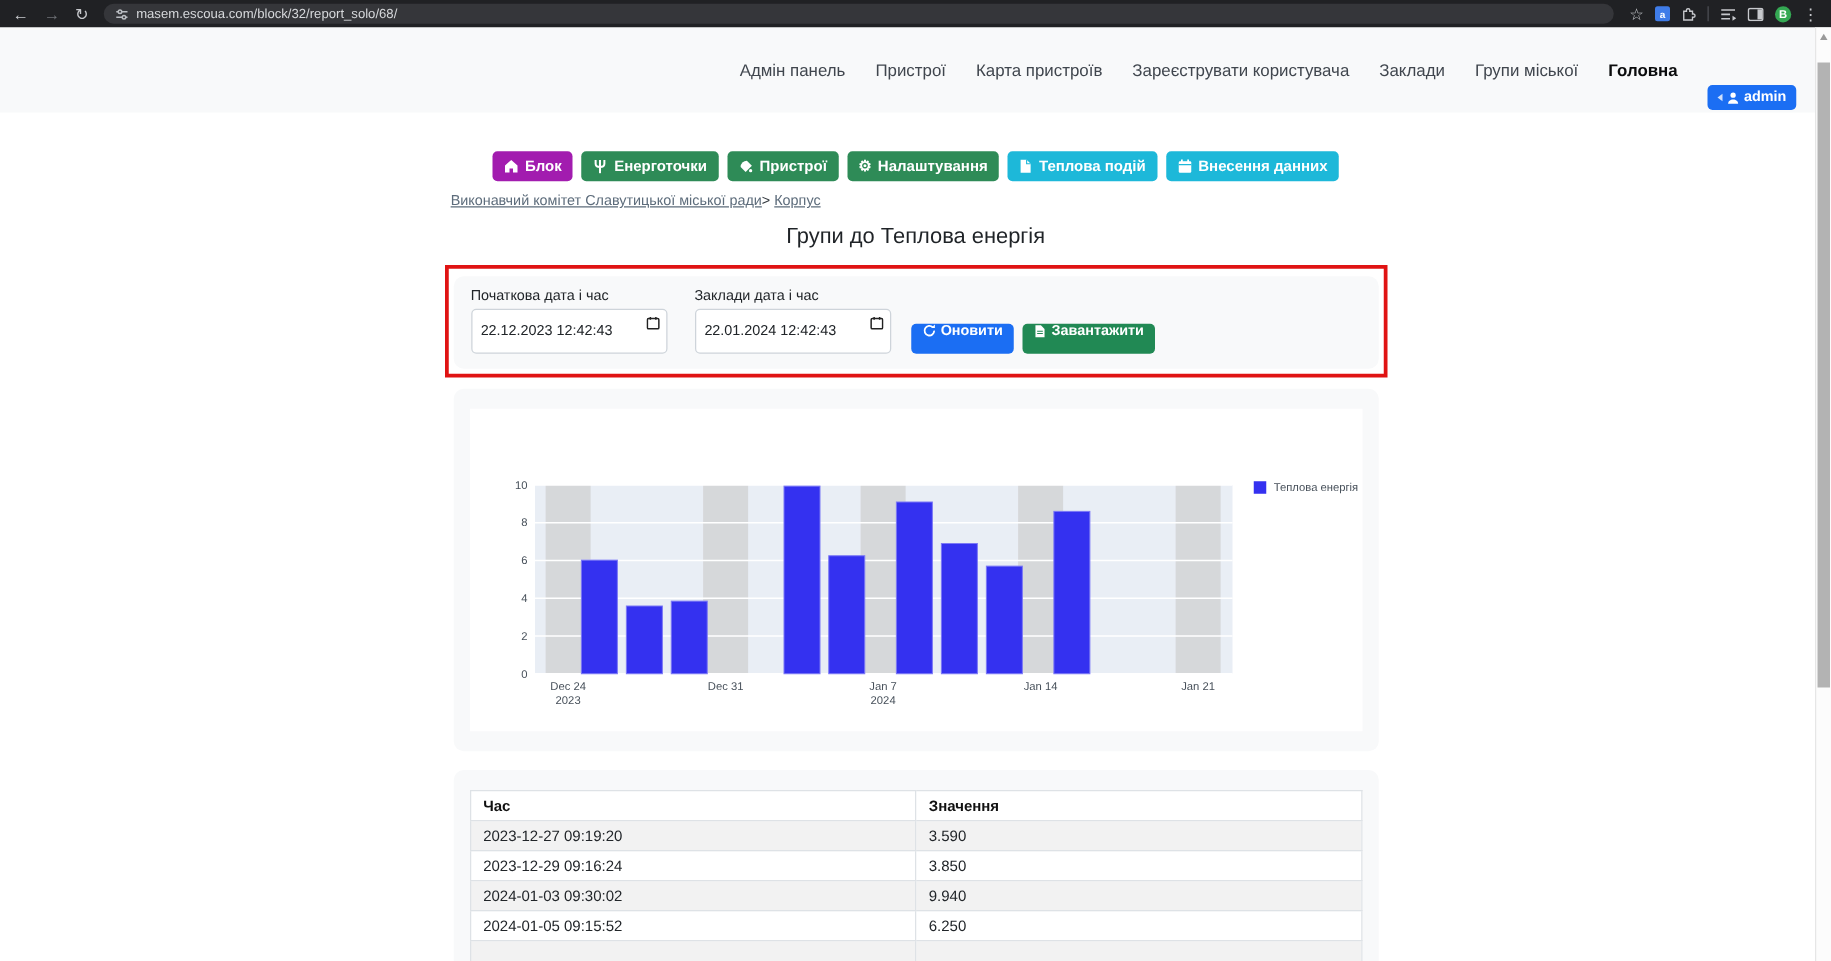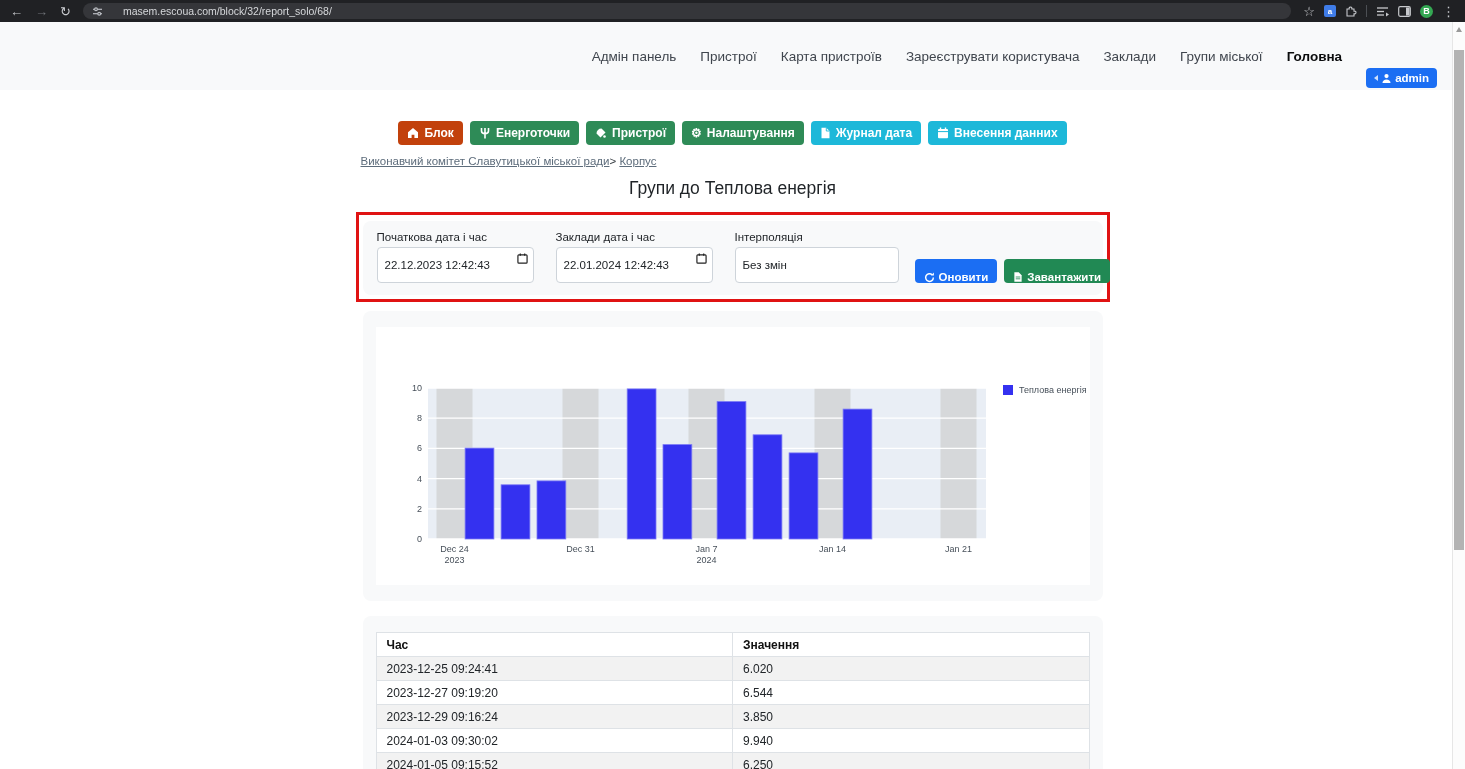--- a/index.html
+++ b/index.html
@@ -3,21 +3,21 @@
 <meta charset="utf-8">
 <style>
   * { margin:0; padding:0; box-sizing:border-box; }
   html,body { font-family:"Liberation Sans", sans-serif; }
   .screen { position:relative; width:1465px; height:769px; background:#ffffff; overflow:hidden; }
 
   
   .browser-bar { height:22px; background:#202124; display:flex; align-items:center; padding:0 10px; gap:12px; }
   .bnav { color:#c7c9cd; font-size:13px; line-height:1; cursor:default; }
   .bnav.dim { color:#6f7277; }
-  .url-pill { flex:1; max-width:1225px; height:16px; background:#35363a; border-radius:8px; display:flex; align-items:center; gap:20px; padding:0 9px; }
+  .url-pill { flex:1; max-width:1225px; height:16px; background:#35363a; border-radius:8px; display:flex; align-items:center; gap:6px; padding:0 9px; }
   .url-text { color:#d6d8db; font-size:10.5px; white-space:nowrap; }
   .browser-right { display:flex; align-items:center; gap:9px; margin-left:auto; }
   .bsep { width:1px; height:12px; background:#4c4f54; }
   .avatar-b { width:13px; height:13px; border-radius:50%; background:#34a853; color:#fff; font-size:9px; font-weight:bold; display:flex; align-items:center; justify-content:center; }
   .tr-icon { width:12px; height:12px; border-radius:2px; background:#3f7ce8; color:#fff; font-size:8px; font-weight:bold; display:flex; align-items:center; justify-content:center; }
 
   
   .site-header { height:68px; background:#f8f9fa; display:flex; align-items:center; padding:0 28px 0 8px; }
   .logo { display:flex; align-items:center; }
   .logo-text { font-size:43px; font-weight:800; font-style:italic; color:#181818; letter-spacing:1px; margin-left:-6px; }
@@ -40,21 +40,21 @@
 
   
   .annotation { width:754px; margin:13px auto 0; border:3px solid #701a75; padding:6px 4px 4px; }
   .filter-card { background:#f8f9fa; border-radius:8px; padding:10px 14px 12px; display:flex; align-items:flex-end; gap:22px; }
   .field label { display:block; font-size:11.5px; color:#212529; margin-bottom:4px; }
   .input-wrap { position:relative; }
   .input-wrap input { width:157px; height:36px; border:1px solid #ced4da; border-radius:4px; font-size:11.5px; color:#212529; padding:0 22px 0 7px; background:#fff; font-family:"Liberation Sans",sans-serif; }
   .input-wrap.no-icon input { width:164px; padding-right:7px; }
   .cal-glyph { position:absolute; right:6px; top:6px; }
   .form-btns { display:flex; gap:7px; margin-left:-6px; }
-  .form-btn { display:flex; align-items:flex-end; gap:4px; height:24px; color:#fff; font-size:11.5px; font-weight:bold; padding:0 9px; border-radius:4px; border:none; cursor:pointer; font-family:"Liberation Sans",sans-serif; }
+  .form-btn { display:flex; align-items:flex-start; gap:4px; height:24px; color:#fff; font-size:11.5px; font-weight:bold; padding:0 9px; border-radius:4px; border:none; cursor:pointer; font-family:"Liberation Sans",sans-serif; }
   .btn-update { background:var(--c-primary,#1b6ef3); }
   .btn-download { background:var(--c-green,#218954); }
 
   
   .card { width:740px; margin:9px auto 0; background:#f8f9fa; border-radius:8px; padding:16px 13px; }
   .card.table-card { margin-top:15px; }
   .chart-inner { width:714px; height:258px; background:#fff; position:relative; }
   .chart-inner svg { position:absolute; left:0; top:0; }
 
   
@@ -126,21 +126,21 @@
         <svg width="11" height="11" viewBox="0 0 12 12">
           <circle cx="6" cy="3.4" r="2.3" fill="#fff"></circle>
             <path d="M1.6 11c0-2.5 2-3.9 4.4-3.9s4.4 1.4 4.4 3.9Z" fill="#fff"></path>
         </svg>
         <span>admin</span>
       </button>
     </nav>
   </div>
 
   <div class="toolbar">
-    <button class="tb-btn" style="background: #c2410c;">
+    <button class="tb-btn" style="background: #a21caf;">
       <svg width="12" height="12" viewBox="0 0 12 12">
           <path d="M6 1 11 5.3V11H7.4V7.8H4.6V11H1V5.3Z" fill="#fff"></path>
         </svg>
       <span>Блок</span>
     </button>
     <button class="tb-btn" style="background: rgb(46, 139, 87);">
       <svg width="12" height="12" viewBox="0 0 12 12">
           <path d="M2.5 1v3c0 1.7 1.5 2.6 3.5 2.6S9.5 5.7 9.5 4V1M6 1v10.5" fill="none" stroke="#fff" stroke-width="1.6"></path>
         </svg>
       <span>Енерготочки</span>
@@ -154,21 +154,21 @@
     </button>
     <button class="tb-btn" style="background: rgb(46, 139, 87);">
       <span class="glyph">⚙</span>
       <span>Налаштування</span>
     </button>
     <button class="tb-btn" style="background: rgb(29, 184, 217);">
       <svg width="11" height="12" viewBox="0 0 11 12">
           <path d="M1.5 0.8h4.8L9.5 4v7.2H1.5Z" fill="#fff"></path>
           <path d="M6.3 0.8V4h3.2" fill="none" stroke="#1db8d9" stroke-width="0.9"></path>
         </svg>
-      <span>Журнал дата</span>
+      <span>Теплова подій</span>
     </button>
     <button class="tb-btn" style="background: rgb(29, 184, 217);">
       <svg width="12" height="12" viewBox="0 0 12 12">
           <rect x="1" y="2" width="10" height="9.2" rx="1" fill="#fff"></rect>
           <line x1="3.5" y1="0.5" x2="3.5" y2="3" stroke="#fff" stroke-width="1.4"></line>
           <line x1="8.5" y1="0.5" x2="8.5" y2="3" stroke="#fff" stroke-width="1.4"></line>
           <line x1="1" y1="4.6" x2="11" y2="4.6" stroke="#1db8d9" stroke-width="1"></line>
         </svg>
       <span>Внесення данних</span>
     </button>
@@ -196,26 +196,20 @@
       </div>
       <div class="field">
         <label>Заклади дата і час</label>
         <div class="input-wrap">
           <input type="text" value="22.01.2024 12:42:43" style="">
           <svg class="cal-glyph" width="11" height="11" viewBox="0 0 12 12">
               <rect x="1" y="2" width="10" height="9" rx="1" fill="none" stroke="#222" stroke-width="1.3"></rect>
               <line x1="3.6" y1="0.6" x2="3.6" y2="3" stroke="#222" stroke-width="1.3"></line>
               <line x1="8.4" y1="0.6" x2="8.4" y2="3" stroke="#222" stroke-width="1.3"></line>
             </svg>
-        </div>
-      </div>
-      <div class="field">
-        <label>Інтерполяція</label>
-        <div class="input-wrap no-icon">
-          <input type="text" value="Без змін" style="">
         </div>
       </div>
       <div class="form-btns">
         <button class="form-btn btn-update">
           <svg width="11" height="11" viewBox="0 0 12 12">
               <path d="M10.2 6a4.2 4.2 0 1 1-1.3-3" fill="none" stroke="#fff" stroke-width="1.6"></path>
               <path d="M10.8 0.6v3.2H7.6Z" fill="#fff"></path>
             </svg>
           <span>Оновити</span>
         </button>
@@ -279,26 +273,22 @@
   <div class="card table-card">
     <table class="data-table">
       <thead>
         <tr>
           <th style="width:50%">Час</th>
           <th>Значення</th>
         </tr>
       </thead>
       <tbody>
         <tr>
-            <td>2023-12-25 09:24:41</td>
-            <td>6.020</td>
-          </tr>
-        <tr>
             <td>2023-12-27 09:19:20</td>
-            <td>6.544</td>
+            <td>3.590</td>
           </tr>
         <tr>
             <td>2023-12-29 09:16:24</td>
             <td>3.850</td>
           </tr>
         <tr>
             <td>2024-01-03 09:30:02</td>
             <td>9.940</td>
           </tr>
         <tr>

